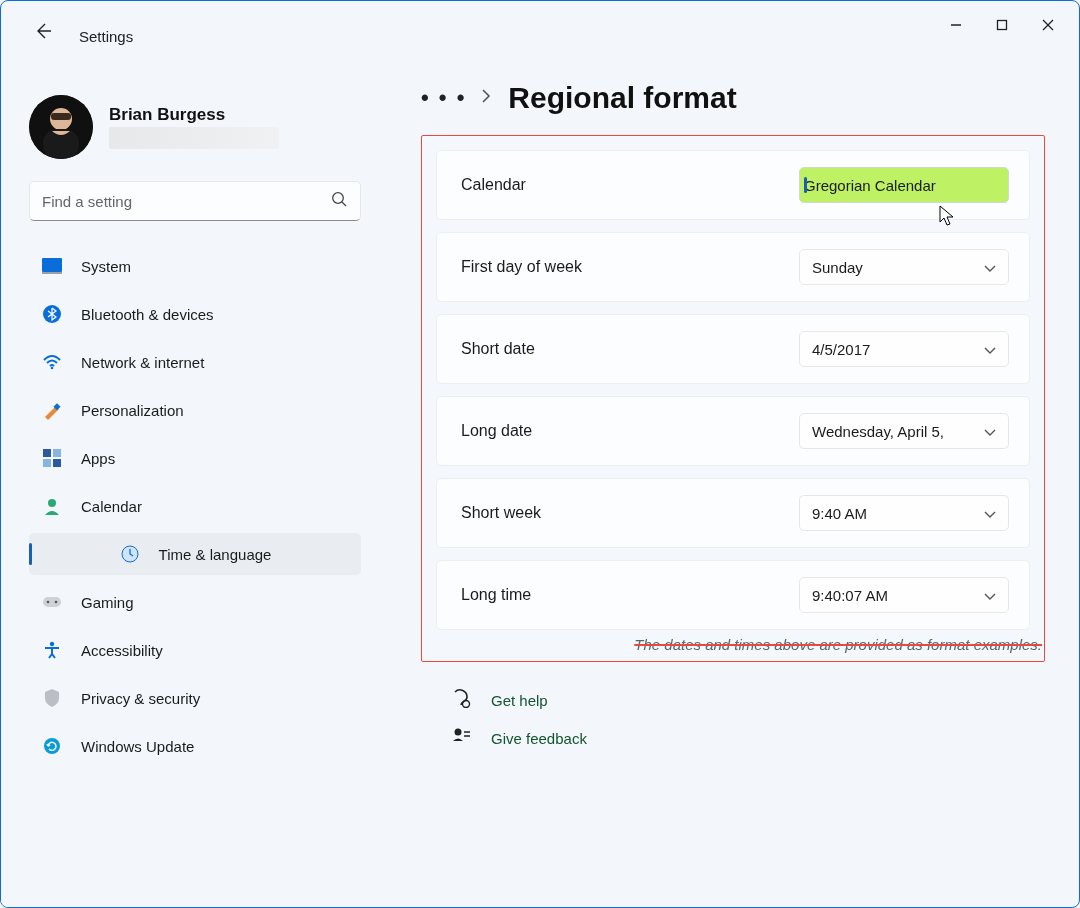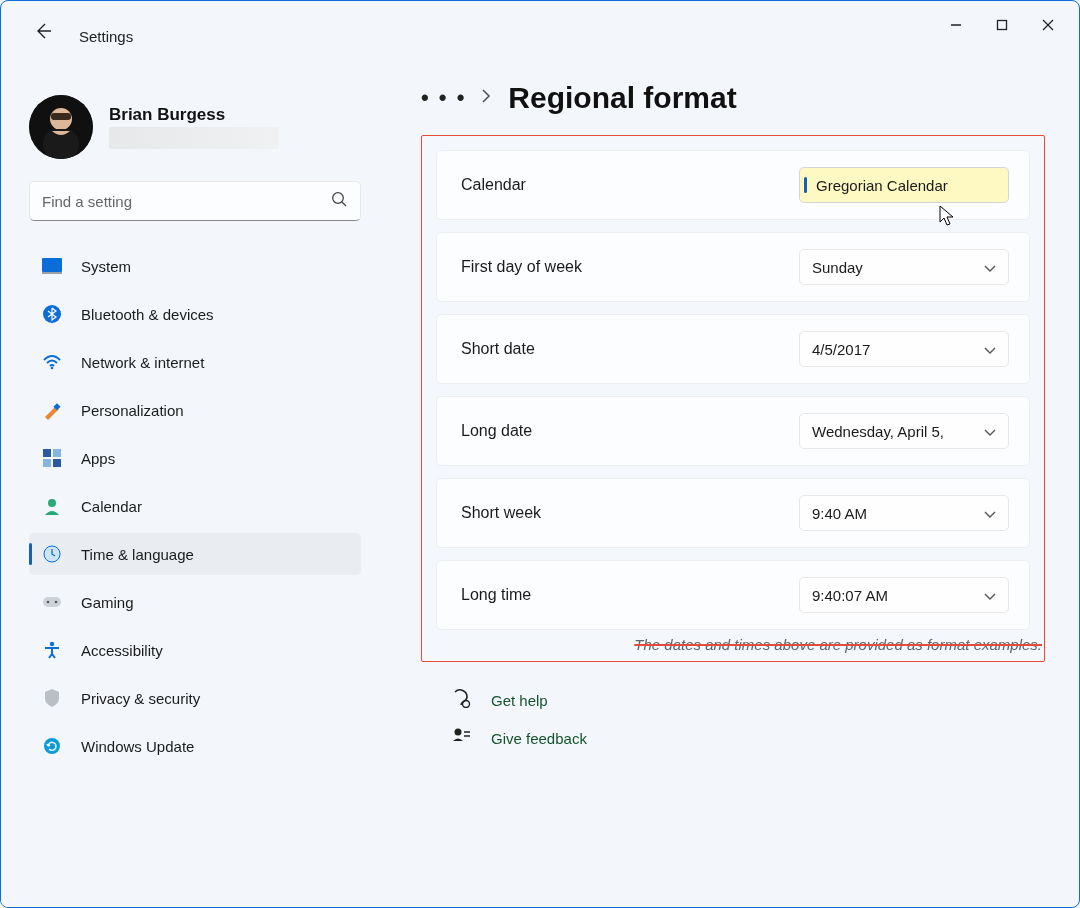--- a/index.html
+++ b/index.html
@@ -26,35 +26,35 @@
   .user-sub { width:170px; height:22px; background:linear-gradient(to right,#e6e8ea,#f0f1f3); border-radius:2px; margin-top:2px;}
 
   .search-box { display:flex; align-items:center; background:#fcfdfe; border:1px solid #e7e7e8; border-bottom:1.5px solid #8a8a8a; border-radius:5px; height:40px; padding:0 12px; margin-bottom:24px; }
   .search-box input { flex:1; border:none; outline:none; background:transparent; font-size:15px; color:#555; }
   .search-box input::placeholder { color:#666; }
   .search-icon { color:#555; }
 
   .nav { list-style:none; }
   .nav-item { display:flex; align-items:center; height:42px; border-radius:5px; padding:0 12px; margin-bottom:6px; font-size:15px; color:#1b1b1b; position:relative; cursor:pointer;}
   .nav-item .ico { width:22px; height:22px; margin-right:18px; display:flex; align-items:center; justify-content:center; }
-  .nav-item.selected { background:#e9edf2; }
+  .nav-item.selected { background:#e9edf2;justify-content:center; }
   .nav-item.selected::before { content:""; position:absolute; left:0; top:10px; bottom:10px; width:3px; background:#1a5fb4; border-radius:3px; }
 
   .main { flex:1; padding: 8px 34px 0 40px; }
   .crumb-row { display:flex; align-items:center; margin-bottom:20px; }
   .crumb-dots { font-size:22px; letter-spacing:2px; color:#222; margin-right:14px; font-weight:700;}
   .crumb-chev { color:#555; margin-right:16px; }
   .page-h1 { font-size:30px; font-weight:600; color:#111; }
 
   .panel { border:1.5px solid #e74a3b; border-radius:2px; background:#f4f8fc; padding:0; }
   .setting-row { background:#fcfdfe; border:1px solid #eceef0; border-radius:5px; margin:12px 14px; height:70px; display:flex; align-items:center; justify-content:space-between; padding:0 20px 0 24px; }
   .setting-row:first-child{ margin-top:14px;}
   .setting-label { font-size:16px; color:#1b1b1b; }
   .dropdown { min-width:210px; height:36px; background:#fefefe; border:1px solid #e7e7e8; border-radius:5px; display:flex; align-items:center; justify-content:space-between; padding:0 12px; font-size:15px; color:#1b1b1b; }
-  .dropdown.open { background:#fef9c3; border:1px solid #d4d6d8; position:relative; padding-left:16px;}
+  .dropdown.open { background:#bef264; border:1px solid #d4d6d8; position:relative; padding-left:4px;}
   .dropdown.open::before { content:""; position:absolute; left:4px; top:9px; bottom:9px; width:3px; background:#1a5fb4; border-radius:3px;}
   .chev { color:#555; }
 
   .note { font-size:15px; color:#5a6570; text-align:right; padding:0 2px 8px 0; margin-top:-4px; text-decoration:line-through; text-decoration-color:#e74a3b; text-decoration-thickness:1.5px;font-style:italic;}
 
   .help-links { margin-top:26px; padding-left:30px; }
   .help-row { display:flex; align-items:center; margin-bottom:14px; }
   .help-row .hico { width:22px; margin-right:18px; color:#333; }
   .help-row a { color:#14532d; font-size:15px; text-decoration:none; }
 

